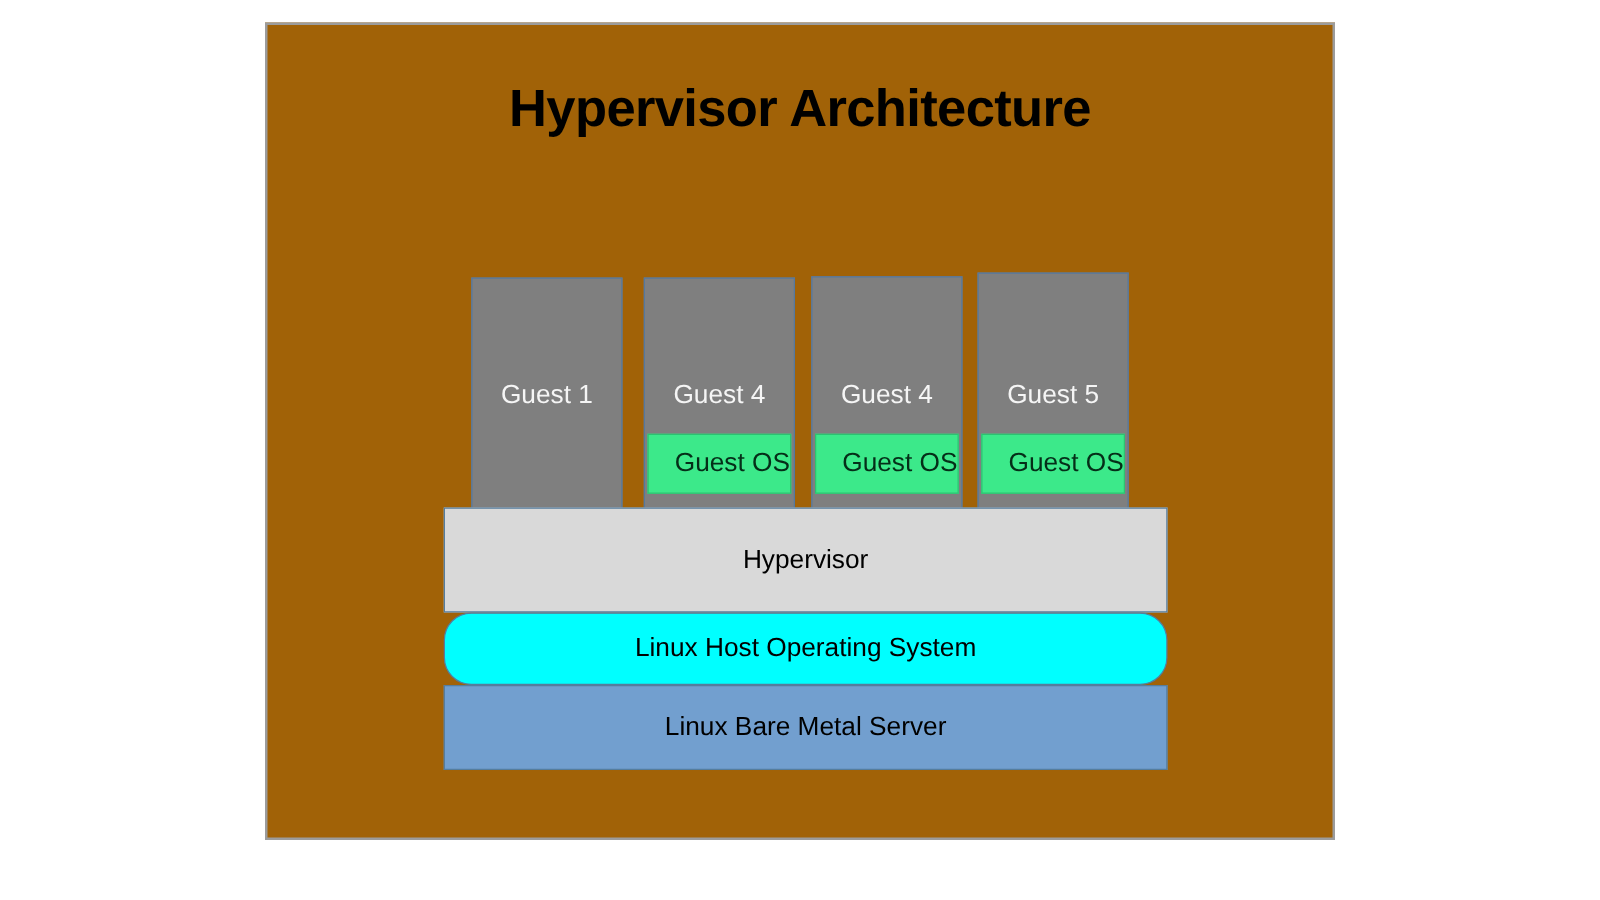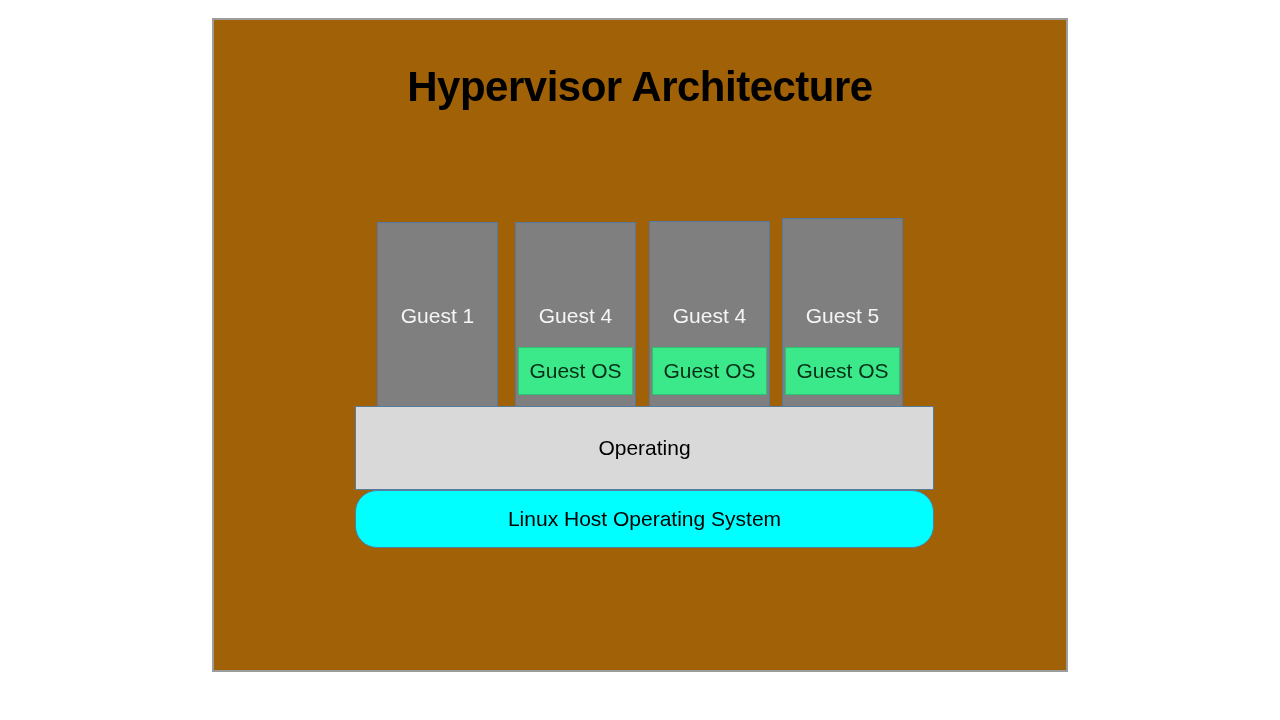--- a/index.html
+++ b/index.html
@@ -63,21 +63,21 @@
     position: absolute;
     left: 2px;
     right: 2px;
     bottom: 14px;
     height: 48px;
     background: var(--guest-os-fill, #3ce98a);
     border: 1px solid var(--guest-os-border, #2cc271);
     box-sizing: border-box;
     display: flex;
     align-items: center;
-    justify-content: center;
+    justify-content: flex-end;
     font-size: 21px;
     color: var(--guest-os-text, #052e18);
   }
   .layer-bar {
     position: absolute;
     left: 141px;
     width: 579px;
     border: 1px solid var(--bar-border, #557d9e);
     box-sizing: border-box;
     display: flex;
@@ -116,19 +116,22 @@
   </div>
 
   <div class="guest-box" style="left:568px; top:198px; height:192px;">
     <span class="guest-label" style="top:84px">Guest 5</span>
     <div class="guest-os">
       <span>Guest OS</span>
     </div>
   </div>
 
   <div class="layer-bar layer-hypervisor">
-    <span>Operating</span>
+    <span>Hypervisor</span>
   </div>
   <div class="layer-bar layer-host-os">
     <span>Linux Host Operating System</span>
+  </div>
+  <div class="layer-bar layer-bare-metal">
+    <span>Linux Bare Metal Server</span>
   </div>
 
 </div>
 
 </body></html>

